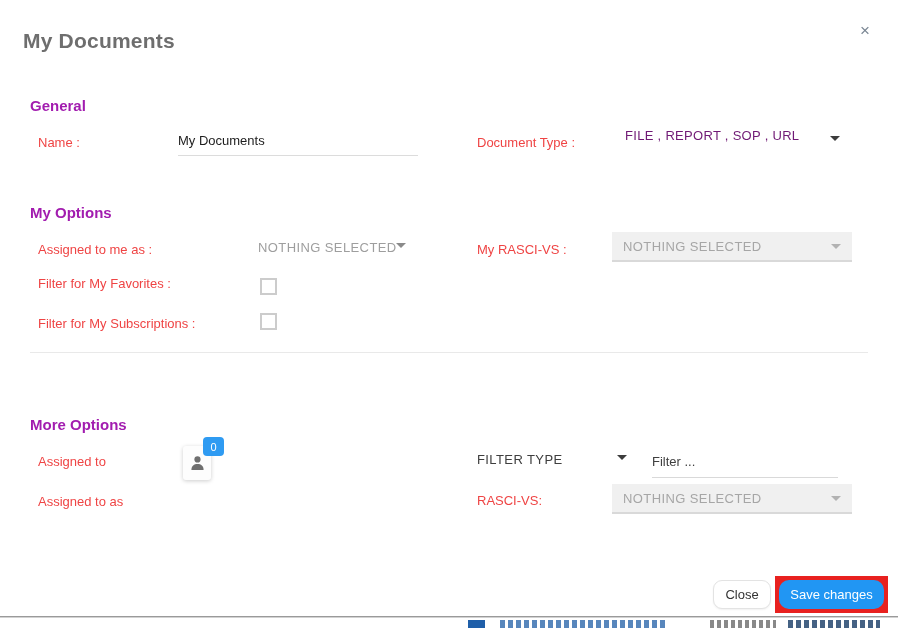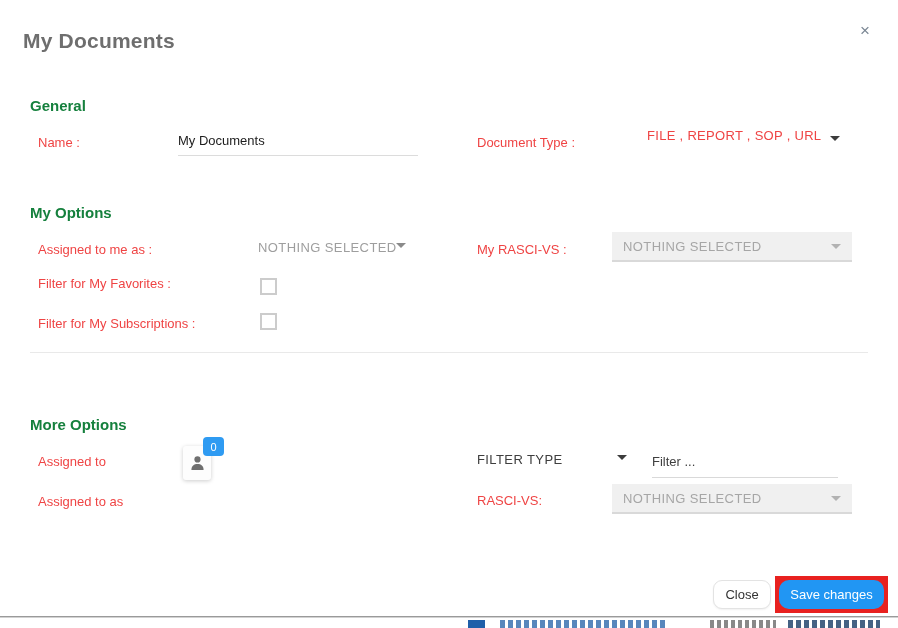--- a/index.html
+++ b/index.html
@@ -6,35 +6,35 @@
   html, body { width: 898px; height: 628px; background: #fff;
     font-family: "Liberation Sans", sans-serif; overflow: hidden; position: relative; }
 
   .abs { position: absolute; }
 
   
   .modal-title { left: 23px; top: 29px; font-size: 21px; font-weight: bold; color: #6e6e6e; letter-spacing: .2px; }
   .close-icon { left: 854px; top: 19px; font-size: 17px; color: #7b8794; cursor: pointer; padding: 2px 6px; }
 
   
-  .section-heading { font-size: 15px; font-weight: bold; color: #15803d; }
+  .section-heading { font-size: 15px; font-weight: bold; color: #a21caf; }
   .h-general { left: 30px; top: 97px; }
   .h-myoptions { left: 30px; top: 204px; }
   .h-moreoptions { left: 30px; top: 416px; }
 
   .field-label { font-size: 13px; color: #ef4444; }
 
   
   .name-label { left: 38px; top: 135px; }
   .name-input { left: 178px; top: 126px; width: 240px; height: 30px; border: none;
     border-bottom: 1px solid #dcdcdc; font-size: 13px; color: #1d1d1d; outline: none;
     font-family: "Liberation Sans", sans-serif; background: transparent; }
   .doctype-label { left: 477px; top: 135px; }
   .doctype-select { left: 625px; top: 126px; width: 218px; height: 26px; cursor: pointer; }
-  .doctype-select .val { font-size: 13px; color: #ef4444; letter-spacing: .3px; margin-left: 22px; }
+  .doctype-select .val { font-size: 13px; color: #701a75; letter-spacing: .3px; }
 
   .caret { width: 0; height: 0; border-left: 5px solid transparent; border-right: 5px solid transparent;
     border-top: 5px solid #444; display: inline-block; }
   .caret-dark { border-top-color: #3c3c3c; }
   .caret-mid  { border-top-color: #8a8a8a; }
   .caret-dis  { border-top-color: #b2b2b2; }
 
   .doctype-caret { left: 830px; top: 136px; }
 
   

